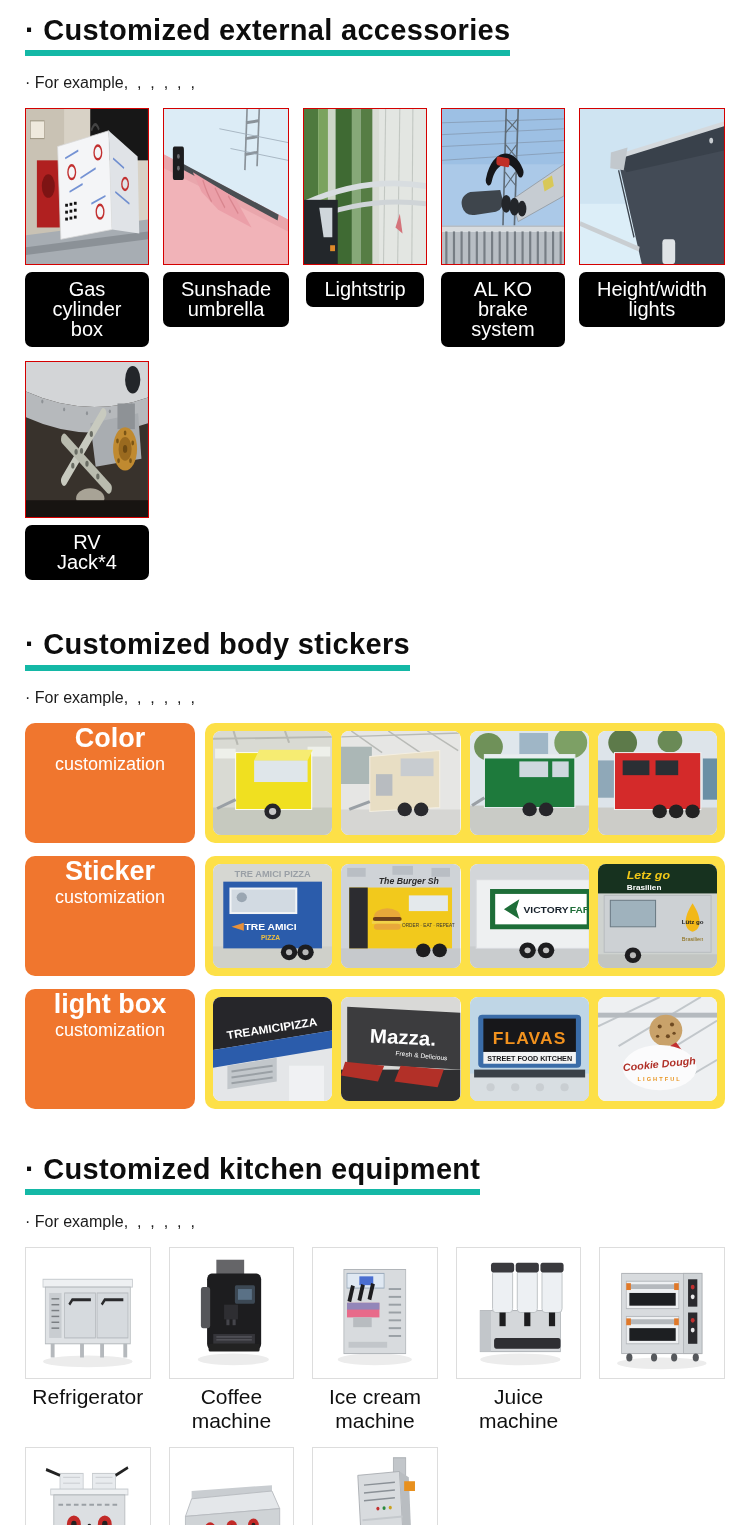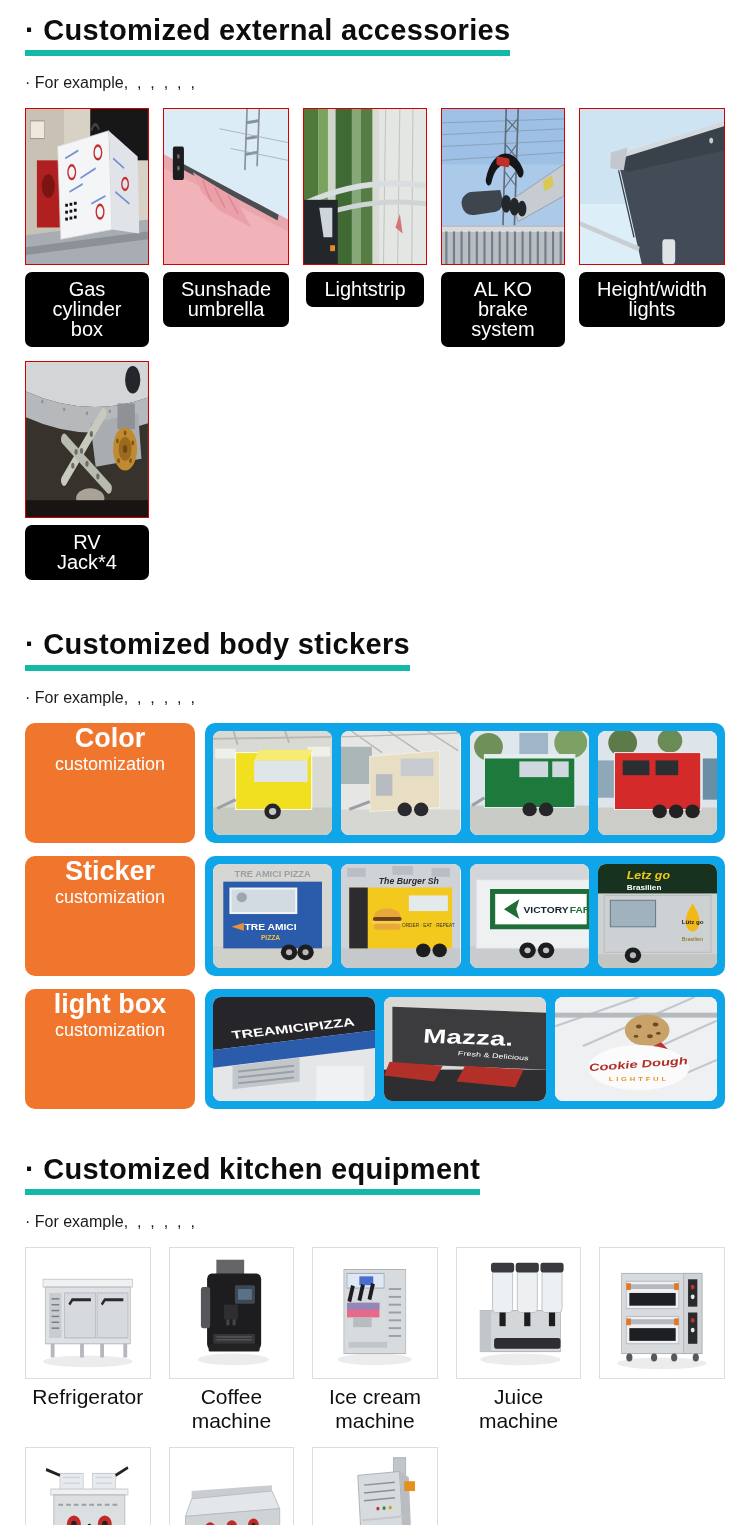--- a/index.html
+++ b/index.html
@@ -34,21 +34,21 @@
 
   .group-row { display:flex; gap:10px; margin-bottom:13px; }
   .group-row:last-child { margin-bottom:0; }
   .orange-label {
     flex:none; width:170px; height:120px; background:#F0762E; border-radius:10px;
     color:#fff; display:flex; flex-direction:column; align-items:center; justify-content:flex-start;
   }
   .orange-label .big { font-size:27px; font-weight:bold; line-height:1.15; }
   .orange-label .small { font-size:18px; line-height:1.2; }
   .orange-panel {
-    flex:1; height:120px; background:#0ea5e9; border-radius:10px;
+    flex:1; height:120px; background:#fde047; border-radius:10px;
     padding:8px; display:flex; gap:9px;
   }
   .tile { flex:1; background:#fff; border-radius:8px; overflow:hidden; }
 
   .grid4 { display:grid; grid-template-columns:repeat(5,1fr); column-gap:18px; row-gap:14px; }
   .kcard { text-align:center; }
   .kphoto { height:132px; border:1px solid #ddd; background:#fff; overflow:hidden; }
   .klabel { font-size:21px; color:#101010; margin-top:6px; line-height:1.15; }
 </style>
 </head>
@@ -473,20 +473,38 @@
           <polygon points="6,10 116,16 116,74 6,68" fill="#3c3c3e"></polygon>
           <text x="60" y="48" font-size="20" font-weight="bold" fill="#ffffff" text-anchor="middle" transform="rotate(3 60 48)">Mazza.</text>
           <text x="78" y="62" font-size="6.5" fill="#ffffff" transform="rotate(6 78 62)" text-anchor="middle">Fresh &amp; Delicious</text>
           <rect y="74" width="116" height="32" fill="#2e2e30"></rect>
           <polygon points="4,66 42,70 36,86 0,80" fill="#b23028"></polygon>
           <polygon points="58,70 100,74 94,92 52,86" fill="#b23028"></polygon>
         </svg>
       </div>
       <div class="tile">
         <svg viewBox="0 0 116 106" preserveAspectRatio="none">
+          <rect width="116" height="106" fill="#bfd6e6"></rect>
+          <rect y="78" width="116" height="28" fill="#d8dee2"></rect>
+          <rect x="4" y="74" width="108" height="8" fill="#3a4148"></rect>
+          <g fill="#c9ced2">
+              <circle cx="20" cy="92" r="4"></circle>
+              <circle cx="44" cy="92" r="4"></circle>
+              <circle cx="68" cy="92" r="4"></circle>
+              <circle cx="92" cy="92" r="4"></circle>
+            </g>
+          <rect x="8" y="18" width="100" height="54" rx="4" fill="#3a6ca8"></rect>
+          <rect x="13" y="22" width="90" height="34" fill="#17171a"></rect>
+          <text x="58" y="48" font-size="17" font-weight="bold" fill="#f2921e" text-anchor="middle" letter-spacing="1">FLAVAS</text>
+          <rect x="13" y="56" width="90" height="12" fill="#f2f3f4"></rect>
+          <text x="58" y="65" font-size="7" font-weight="bold" fill="#17171a" text-anchor="middle">STREET FOOD KITCHEN</text>
+        </svg>
+      </div>
+      <div class="tile">
+        <svg viewBox="0 0 116 106" preserveAspectRatio="none">
           <rect width="116" height="106" fill="#eef0f2"></rect>
           <g stroke="#c2c7cb" stroke-width="2">
             <line x1="0" y1="30" x2="60" y2="0"></line>
               <line x1="20" y1="50" x2="100" y2="0"></line>
               <line x1="60" y1="60" x2="116" y2="24"></line>
               <line x1="90" y1="80" x2="116" y2="64"></line>
           </g>
           <rect y="16" width="116" height="5" fill="#b5babf"></rect>
           <circle cx="66" cy="34" r="16" fill="#c9a26a"></circle>
           <g fill="#6e4a22">

